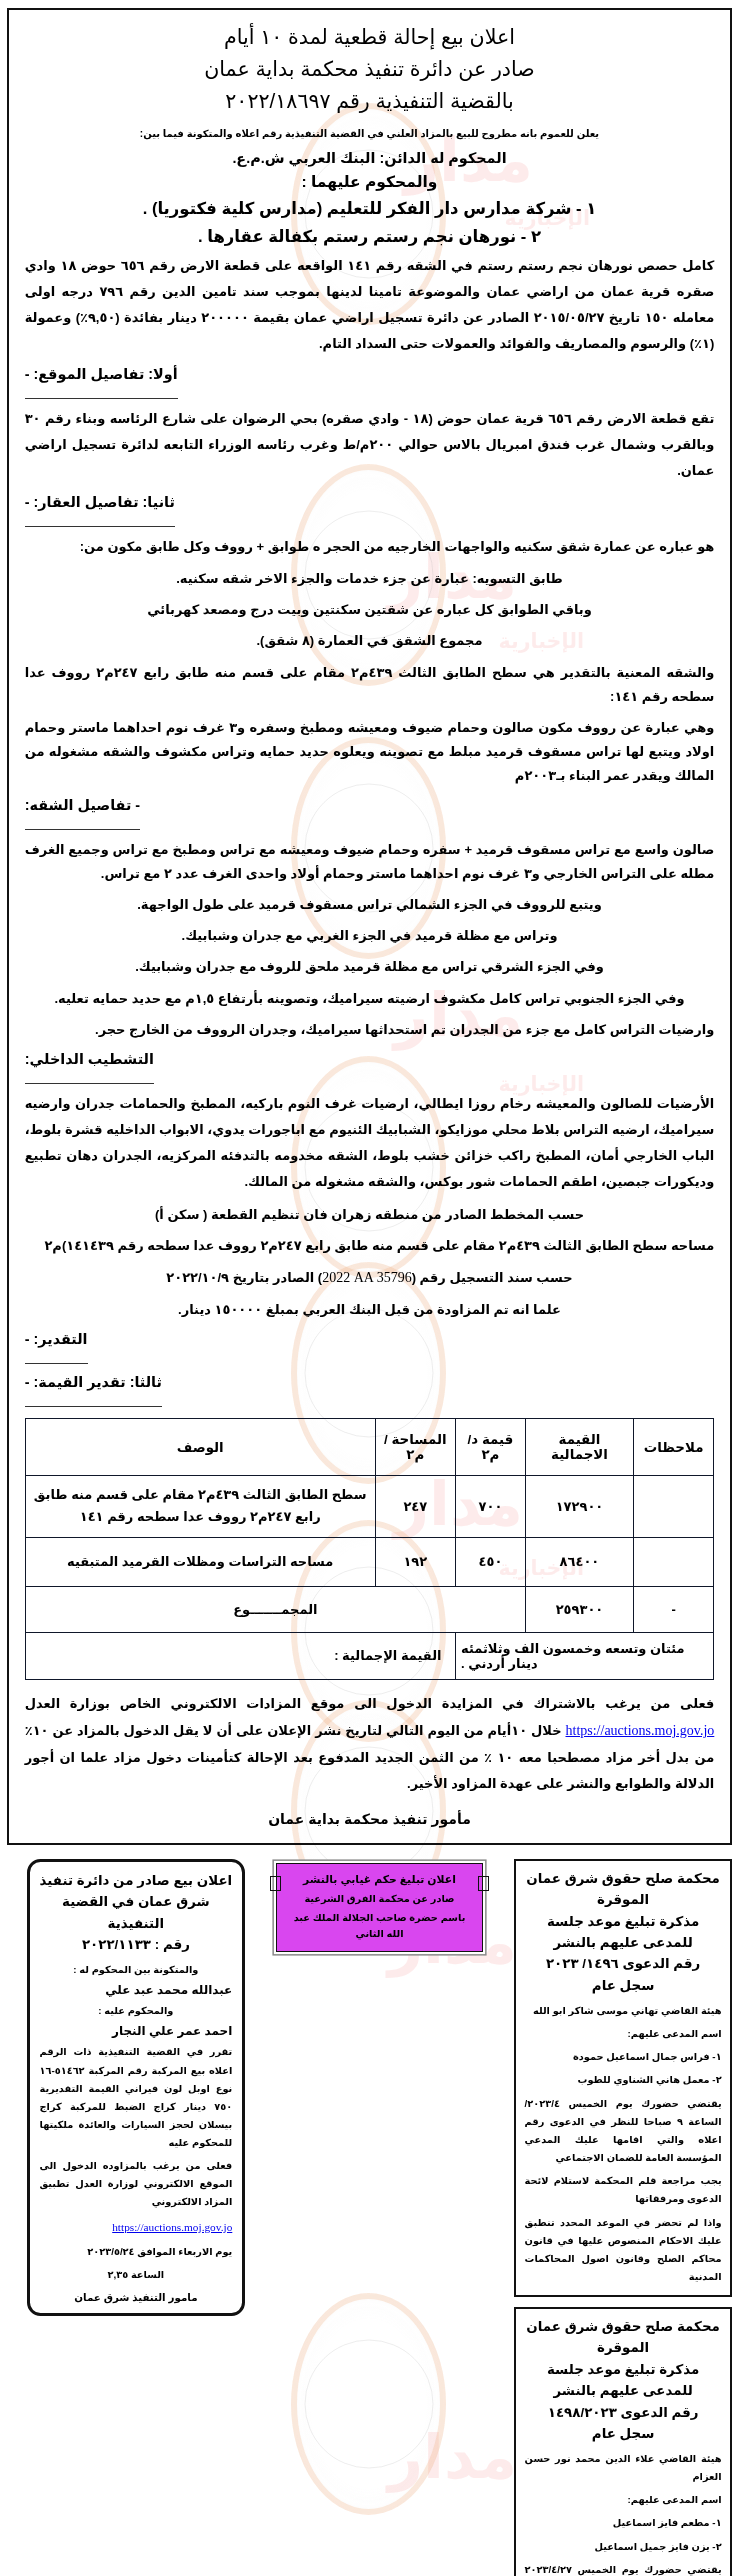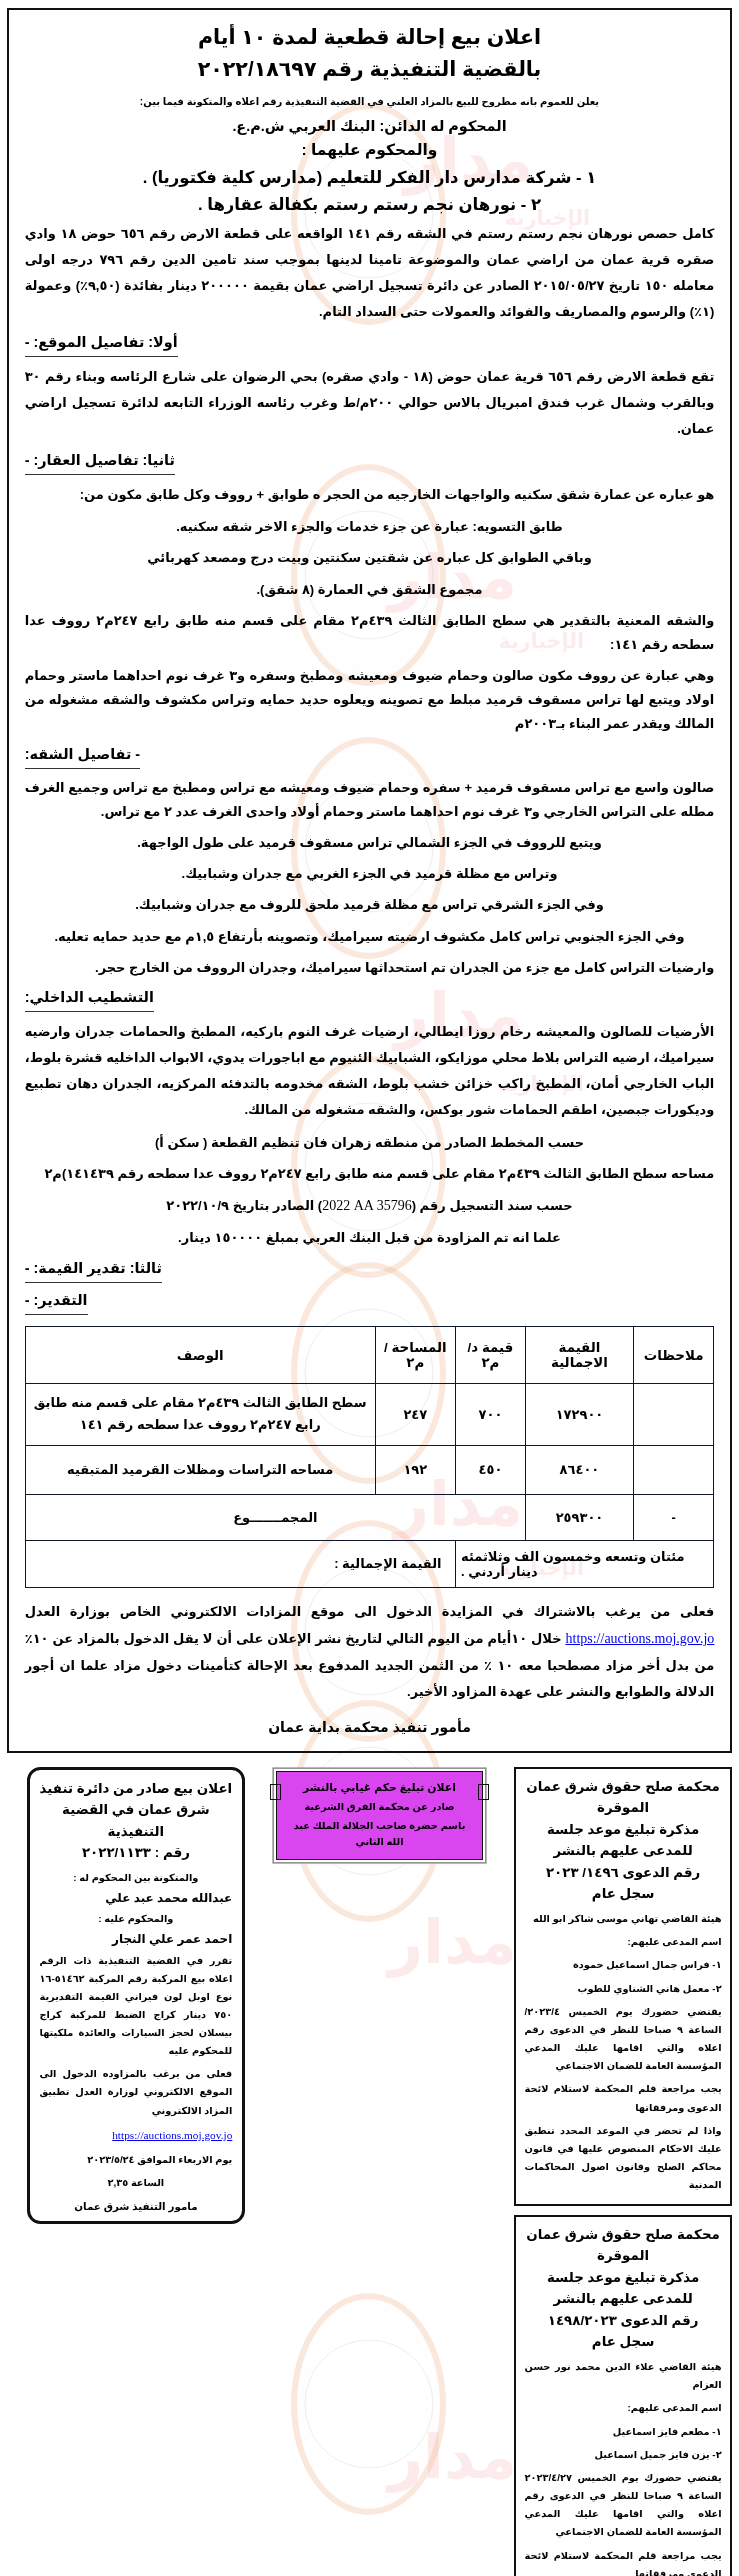--- a/index.html
+++ b/index.html
@@ -61,21 +61,21 @@
     position: relative;
     z-index: 2;
     margin: 8.2px 7.2px 0 7.2px;
     border: 2.6px solid #111;
     padding: 11.3px 15.5px 13.4px 15.5px;
     background: transparent;
   }
   .title-block { text-align: center; }
   .title-line {
     font-size: 20.6px;
-    font-weight: bold;
+    font-weight: normal;
     line-height: 1.55;
     letter-spacing: 0px;
   }
   .lead {
     font-size: 10px;
     font-weight: bold;
     text-align: justify;
     text-align-last: center;
     margin-top: 8.2px;
     line-height: 1.75;
@@ -109,21 +109,21 @@
   .para.tight { line-height: 1.85; }
   .section-head {
     font-size: 14.4px;
     font-weight: bold;
     text-align: left;
     margin-top: 9.3px;
     margin-bottom: 3.1px;
   }
   .section-head span {
     border-bottom: 1.5px solid #333;
-    padding-bottom: 6px;
+    padding-bottom: 16px;
     display: inline-block;
   }
   .ct { text-align: center; }
 
   
   table.valuation {
     width: 100%;
     border-collapse: collapse;
     margin-top: 11.3px;
     border: 1.5px solid #111;
@@ -289,20 +289,21 @@
     <div class="wm-clock" style="top:2293px; left:291px;">
         <div class="face"></div>
       </div>
 
   </div>
 
   <div class="main-ad">
 
     <div class="title-block">
       <div class="title-line">اعلان بيع إحالة قطعية لمدة ١٠ أيام</div>
+      <div class="title-line">صادر عن دائرة تنفيذ محكمة بداية عمان</div>
       <div class="title-line">بالقضية التنفيذية رقم ٢٠٢٢/١٨٦٩٧</div>
     </div>
 
     <div class="lead">يعلن للعموم بانه مطروح للبيع بالمزاد العلني في القضية التنفيذية رقم اعلاه والمتكونة فيما بين:</div>
 
     <div class="party-line">المحكوم له الدائن: البنك العربي ش.م.ع.</div>
 
     <div class="center-bold">والمحكوم عليهما :</div>
 
     <div class="numbered">١ - شركة مدارس دار الفكر للتعليم (مدارس كلية فكتوريا) .</div>
@@ -343,24 +344,24 @@
     <div class="para ct tight">حسب المخطط الصادر من منطقه زهران فان تنظيم القطعة ( سكن أ)</div>
     <div class="para tight">مساحه سطح الطابق الثالث ٤٣٩م٢ مقام على قسم منه طابق رابع ٢٤٧م٢ رووف عدا سطحه رقم ١٤١٤٣٩)م٢</div>
 
     <div class="para ct tight">
       <span>حسب سند التسجيل رقم (</span><span class="url-inline">2022 AA 35796</span><span>) الصادر بتاريخ ٢٠٢٢/١٠/٩</span>
     </div>
 
     <div class="para ct tight">علما انه تم المزاودة من قبل البنك العربي بمبلغ ١٥٠٠٠٠ دينار.</div>
 
     <div class="section-head">
+      <span>التقدير: -</span>
+    </div>
+    <div class="section-head">
       <span>ثالثا: تقدير القيمة: -</span>
-    </div>
-    <div class="section-head">
-      <span>التقدير: -</span>
     </div>
 
     <table class="valuation">
       <thead>
         <tr>
           <th>ملاحظات</th>
           <th>القيمة الاجمالية</th>
           <th>قيمة د/م٢</th>
           <th>المساحة /م٢</th>
           <th>الوصف</th>

